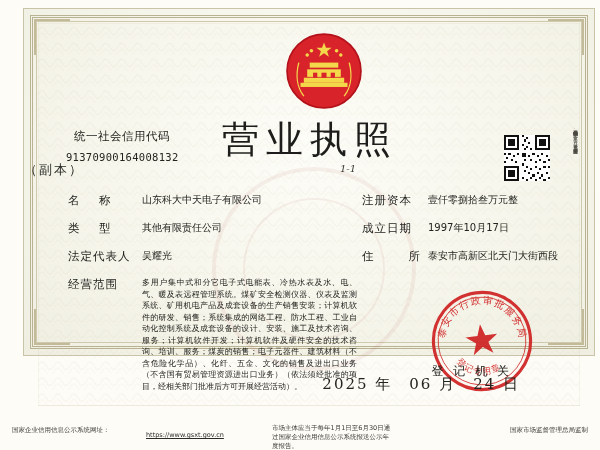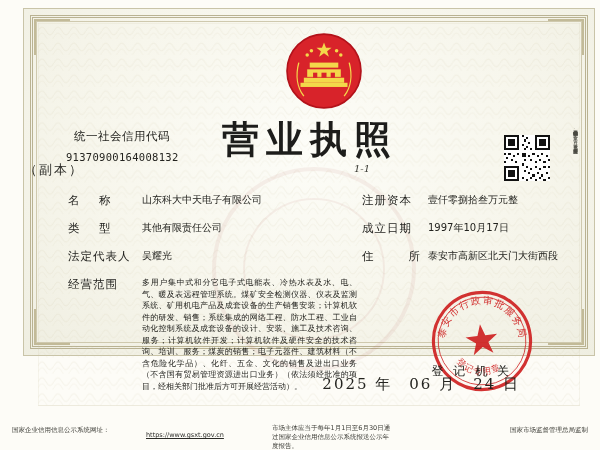--- a/index.html
+++ b/index.html
@@ -78,39 +78,39 @@
     height: 84px;
   }
   
   .title {
     position: absolute;
     left: 0;
     top: 106px;
     width: 572px;
     text-align: center;
     font-family: "DejaVu Serif", serif;
-    font-weight: bold;
+    font-weight: normal;
     font-size: 37px;
     letter-spacing: 7px;
     color: #1d1d1b;
   }
   .subtitle {
     position: absolute;
     left: 0;
     top: 152px;
     width: 572px;
     text-align: left;
     font-family: "DejaVu Serif", serif;
     font-size: 13px;
     color: #2a2a26;
     letter-spacing: 2px;
   }
   .serial {
     position: absolute;
-    left: 330px;
+    left: 316px;
     top: 154px;
     font-size: 10px;
     color: #3a3a33;
     font-family: "DejaVu Serif", serif;
     font-style: italic;
   }
   
   .code-label {
     position: absolute;
     left: 50px;

